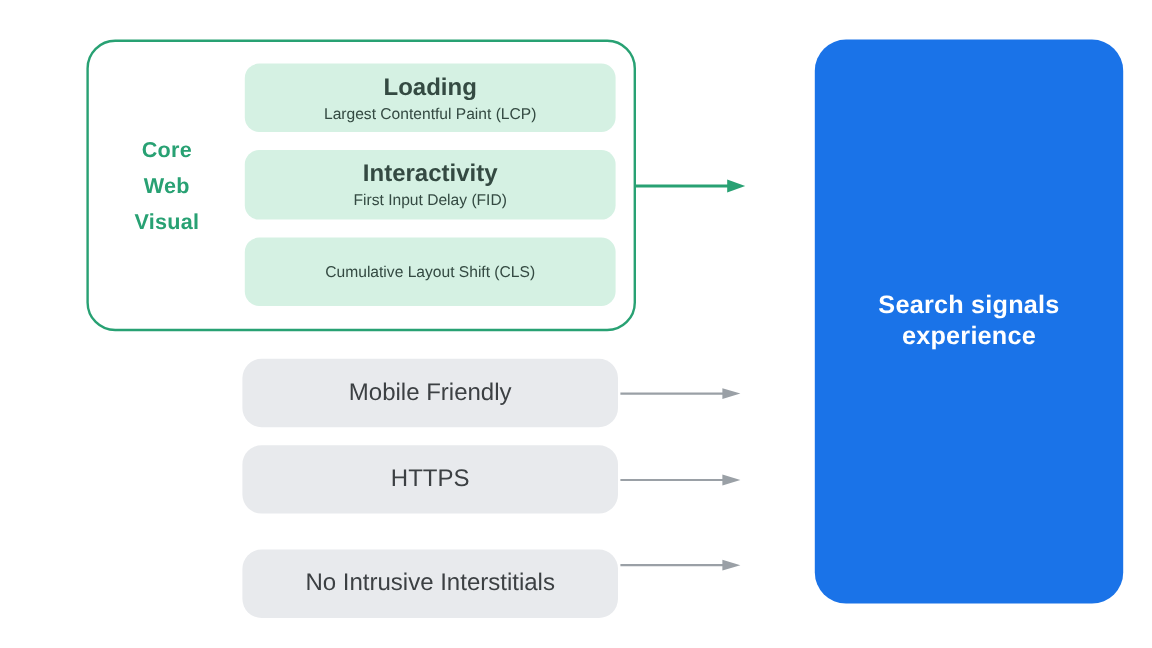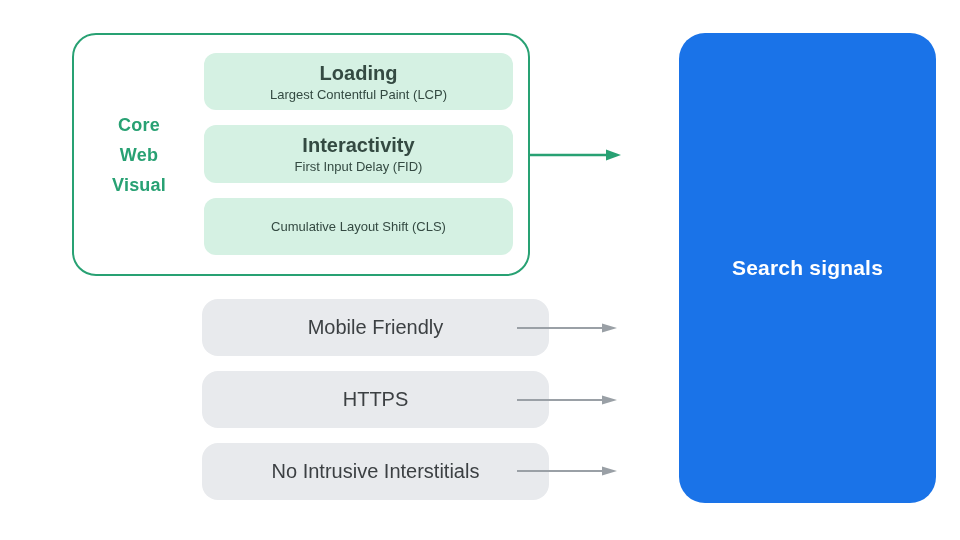--- a/index.html
+++ b/index.html
@@ -35,28 +35,28 @@
   .cwv-item{
     flex:1;background:var(--mint);border-radius:12px;
     display:flex;flex-direction:column;align-items:center;justify-content:center;
     text-align:center;padding:4px 10px;
   }
   .cwv-item-title{font-size:20px;font-weight:600;color:var(--mint-text);line-height:24px;}
   .cwv-item-sub{font-size:13px;font-weight:400;color:var(--mint-text);line-height:17px;margin-top:1px;}
 
   
   .signal-pill{
-    position:absolute;left:202px;width:347px;height:57px;
+    position:absolute;left:202px;width:313px;height:57px;
     background:var(--gray-box);border-radius:16px;
     display:flex;align-items:center;justify-content:center;
     font-size:20px;font-weight:500;color:var(--dark-text);text-align:center;
   }
   .signal-mobile{top:299px;}
   .signal-https{top:371px;}
-  .signal-interstitials{top:443px;}
+  .signal-interstitials{top:458px;}
 
   
   svg.arrow{position:absolute;overflow:visible;display:block;}
   .arrow-green{left:530px;top:147px;}
   .arrow-green line{stroke:var(--accent-green);stroke-width:2.4;}
   .arrow-green polygon{fill:var(--accent-green);}
   .arrow-gray line{stroke:var(--arrow-gray);stroke-width:1.8;}
   .arrow-gray polygon{fill:var(--arrow-gray);}
   .arrow-mobile{left:517px;top:320px;}
   .arrow-https{left:517px;top:392px;}
@@ -123,16 +123,17 @@
     <polygon points="85,3.5 100,8 85,12.5"></polygon>
   </svg>
   <svg class="arrow arrow-gray arrow-interstitials" width="101" height="16" aria-hidden="true">
     <line x1="0" y1="8" x2="87" y2="8"></line>
     <polygon points="85,3.5 100,8 85,12.5"></polygon>
   </svg>
 
   <div class="result-box">
     <div class="result-text">
       <div>Search signals</div>
+      <div>experience</div>
     </div>
   </div>
 
 </div>
 
 </body></html>

